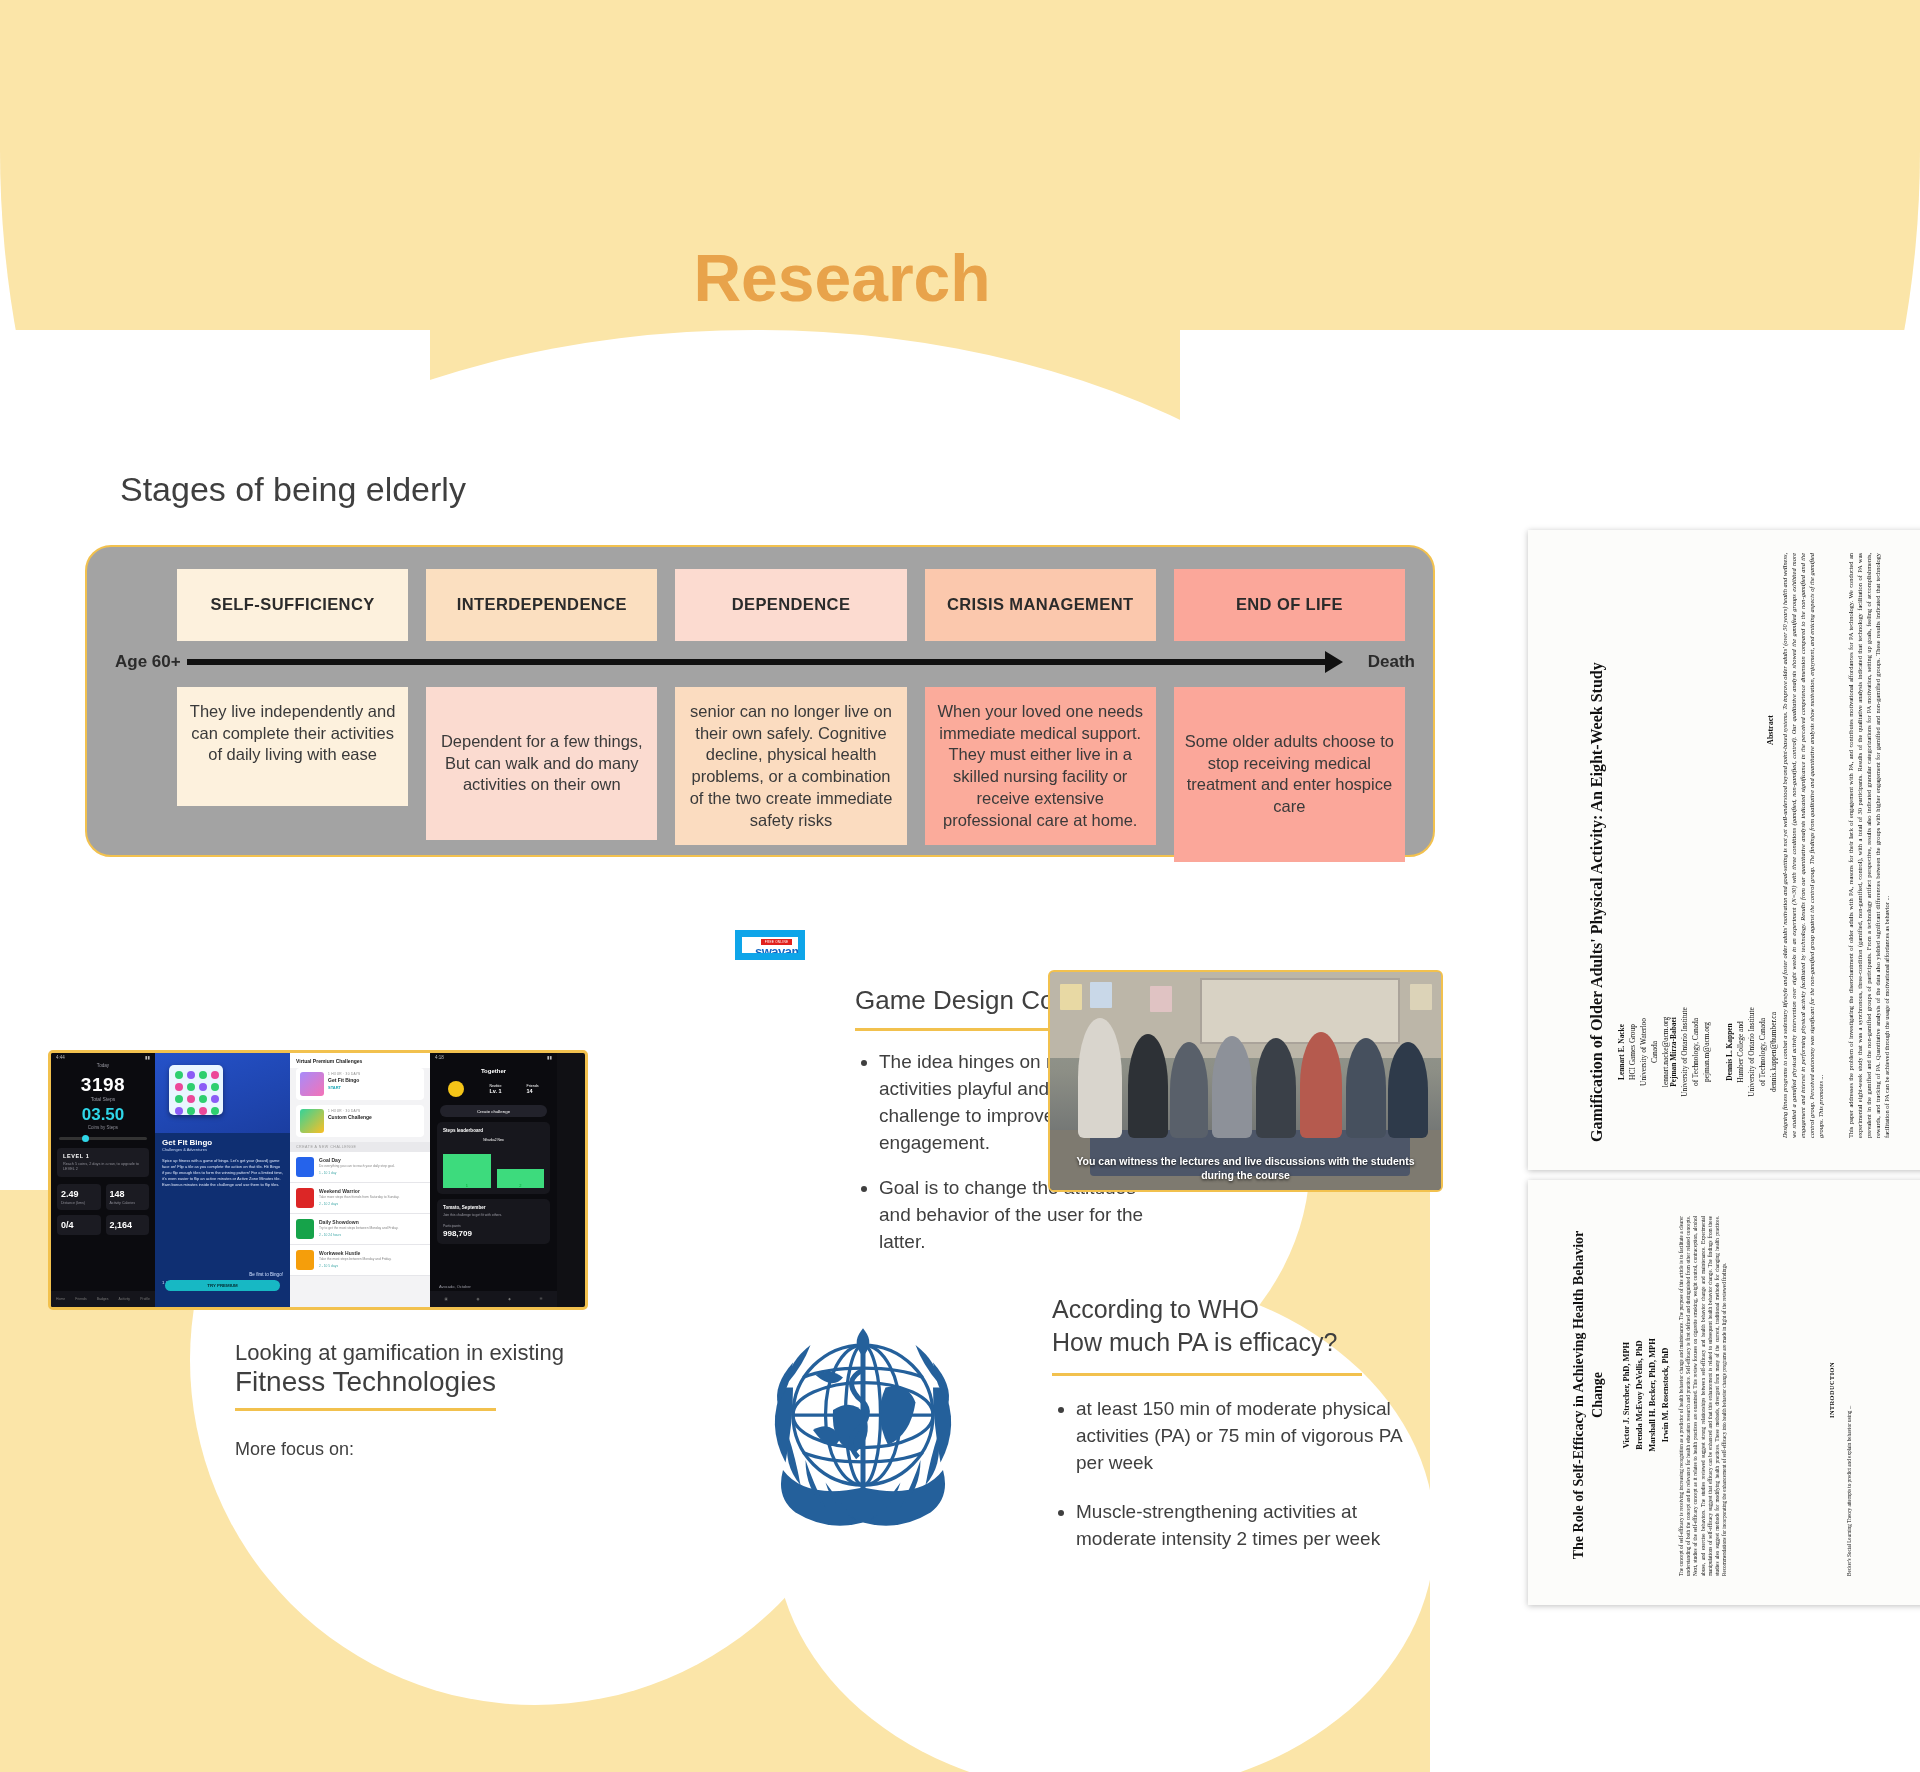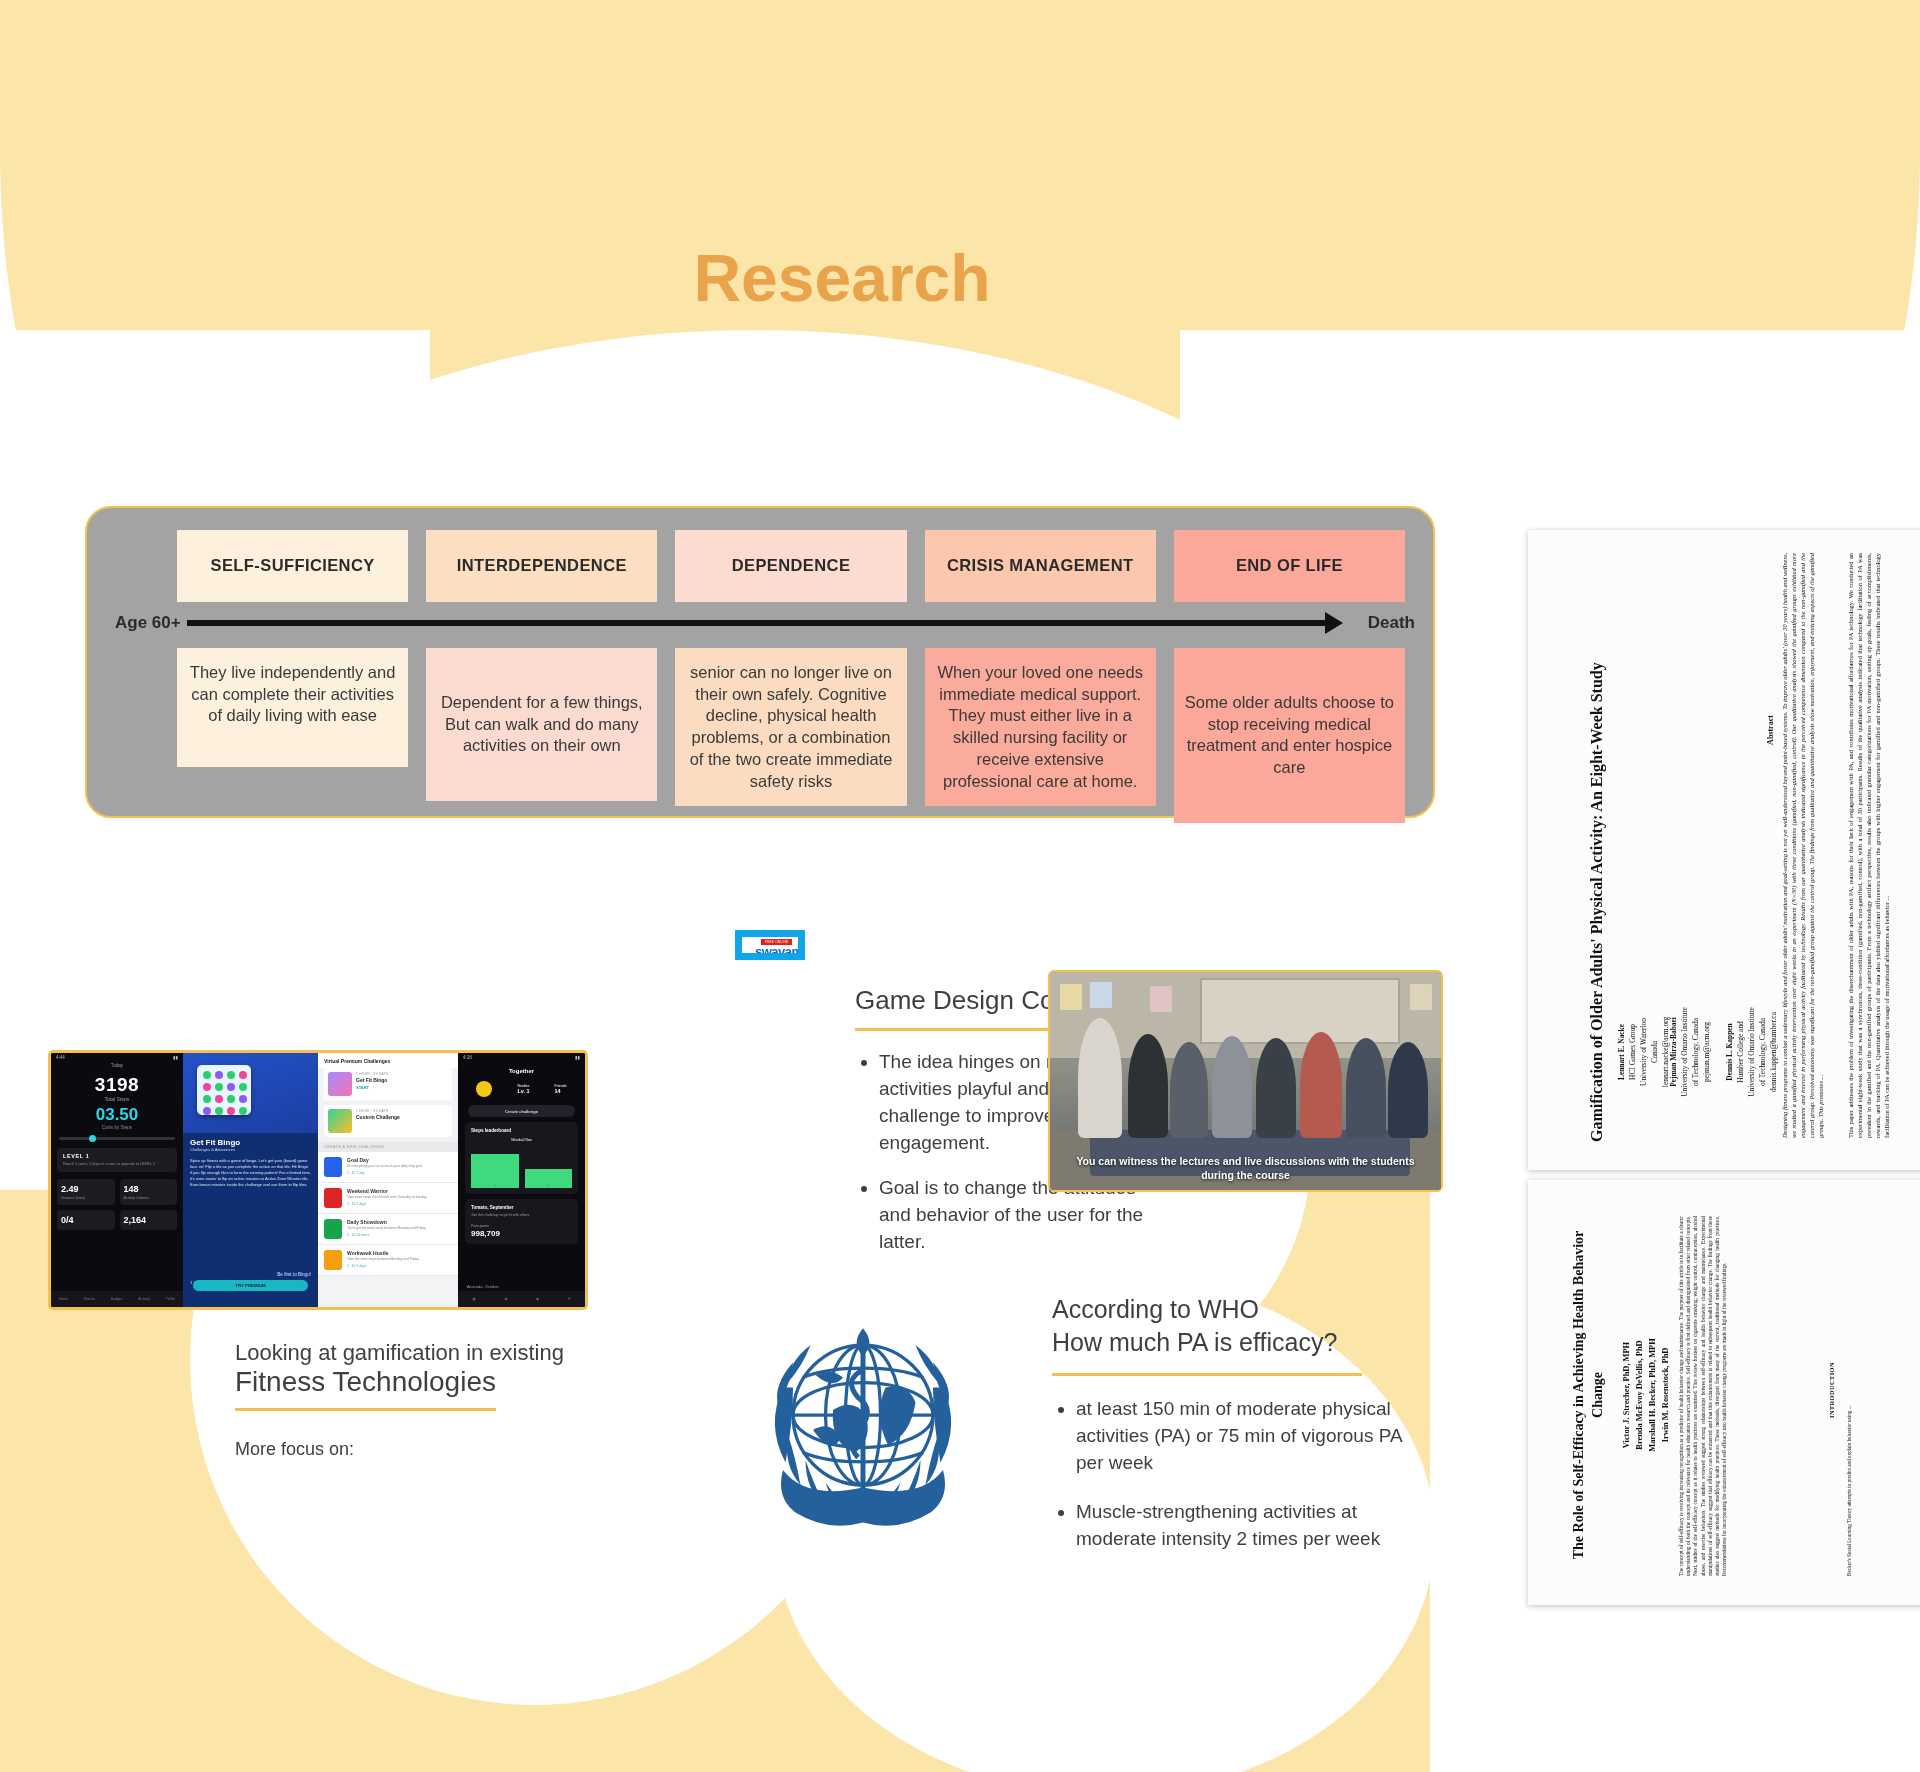--- a/index.html
+++ b/index.html
@@ -74,21 +74,21 @@
   .d-pad-a { padding-bottom: 40px; }
   .d-pad-b { padding-top: 44px; padding-bottom: 44px; }
 
   
   .phones {
     position: absolute; left: 48px; top: 1050px; width: 540px; height: 260px;
     border: 3px solid #f2c14e; border-radius: 5px; overflow: hidden; z-index: 6;
     display: flex; background: #101014;
   }
   .ph { height: 100%; position: relative; overflow: hidden; font-size: 5px; color: #fff; }
-  .ph1 { width: 132px; background: #0b0b0f; }
+  .ph1 { width: 104px; background: #0b0b0f; }
   .ph2 { width: 135px; background: #0f2f72; }
   .ph3 { width: 140px; background: #f3f3f5; color: #222; }
   .ph4 { width: 127px; background: #0b0b0f; }
   .phtop { height: 10px; font-size: 4.5px; display: flex; justify-content: space-between;
            padding: 2px 5px; color: #bbb; }
   .big-steps { text-align: center; margin-top: 6px; }
   .big-steps .n { font-size: 19px; font-weight: bold; letter-spacing: 0.5px; }
   .big-steps .s { font-size: 5px; color: #9a9aa3; }
   .coin { text-align: center; color: #2fd6e8; font-size: 17px; font-weight: bold; margin-top: 3px; }
   .coinlbl { text-align: center; font-size: 4.5px; color: #8d8d96; }
@@ -246,20 +246,21 @@
   <div class="white-rect wr-right"></div>
   <div class="white-rect wr-bottomright"></div>
   <div class="white-circle wc-1"></div>
   <div class="white-circle wc-2"></div>
   <div class="white-circle wc-3"></div>
   <div class="white-circle wc-4"></div>
 
   <div class="research-title">Research</div>
 
   <div class="stages-wrap">
+    <div class="stages-heading">Stages of being elderly</div>
     <div class="stages-card">
 
       <div class="row-labels">
         <div class="stage-label" style="background:#fdf1dd">SELF-SUFFICIENCY</div>
         <div class="stage-label" style="background:#fbdfc0">INTERDEPENDENCE</div>
         <div class="stage-label" style="background:#fcdbd0">DEPENDENCE</div>
         <div class="stage-label" style="background:#fbc8ad">CRISIS MANAGEMENT</div>
         <div class="stage-label" style="background:#fba79a">END OF LIFE</div>
       </div>
 

